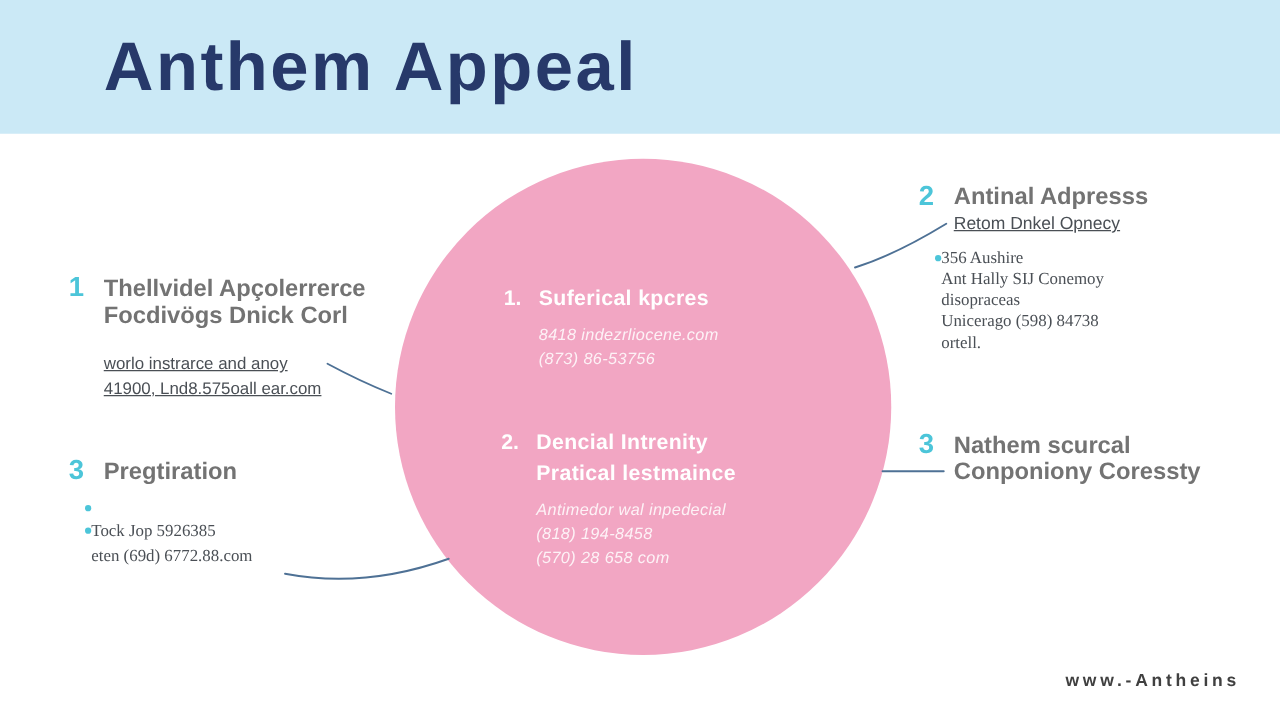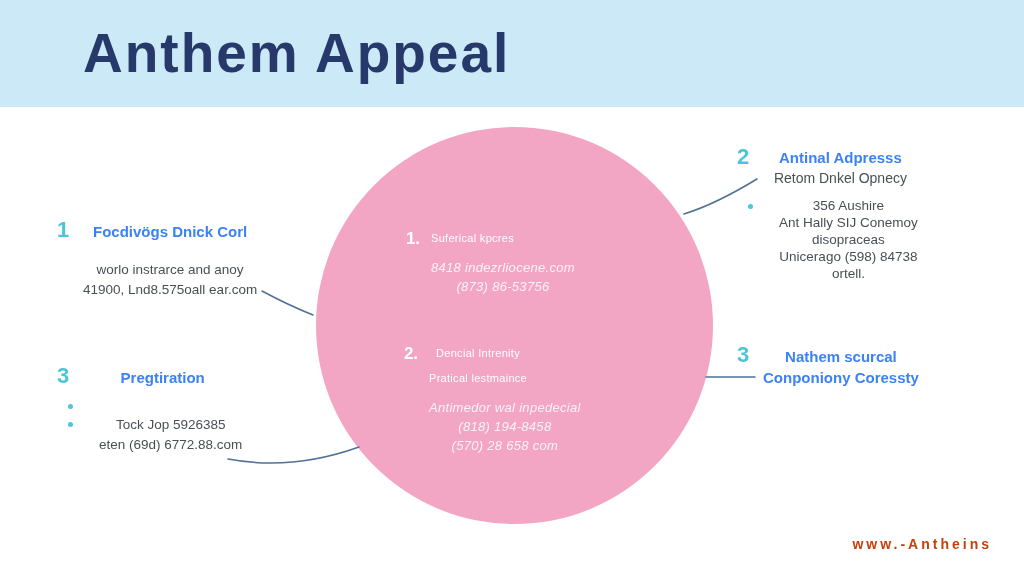--- a/index.html
+++ b/index.html
@@ -2,21 +2,21 @@
 <html><head>
 <meta charset="utf-8">
 <style>
   html, body { margin:0; padding:0; }
   body {
     width:1024px; height:576px; position:relative; overflow:hidden;
     background:#ffffff;
     font-family:"Liberation Sans", sans-serif;
     -webkit-font-smoothing:antialiased;
   }
-  .canvas { position:absolute; inset:0; width:1024px; height:576px;text-align:center; }
+  .canvas { position:absolute; inset:0; width:1024px; height:576px; }
 
   
   .band { position:absolute; left:0; top:0; width:1024px; height:107px; background:#cbe9f6; }
   .title {
     position:absolute; left:83px; top:21px; margin:0;
     font-size:55px; font-weight:700; color:#27396a; letter-spacing:2px;
   }
 
   
   .circle {
@@ -25,41 +25,41 @@
   }
 
   
   svg.connectors { position:absolute; left:0; top:0; width:1024px; height:576px; pointer-events:none; }
   svg.connectors path { stroke:#4e7195; stroke-width:1.5; fill:none; stroke-linecap:round; }
 
   
   .c-entry { position:absolute; color:#ffffff; }
   .c-row { display:flex; gap:8px; }
   .c-num { font-weight:700; font-size:17px; line-height:25px; width:20px; }
-  .c-titles div { font-weight:400; font-size:11px; line-height:25px; letter-spacing:0.3px; }
+  .c-titles div { font-weight:700; font-size:17px; line-height:25px; letter-spacing:0.3px; }
   .c-body { margin-left:28px; margin-top:7px; }
   .c-body div { font-size:13px; line-height:19px; color:rgba(255,255,255,0.85); letter-spacing:0.3px;font-style:italic; }
 
   
   .side-item { position:absolute; display:flex; gap:12px; }
   .side-num { font-size:22px; font-weight:700; color:#4cc5d9; width:16px; line-height:24px; flex:none; }
   .side-content { padding-top:3px; }
-  .sh { font-size:15px; font-weight:700; color:#3b82f6; line-height:21px; }
-  .sb { font-size:13.5px; color:#4a4f55; line-height:20px; }
+  .sh { font-size:19px; font-weight:700; color:#737373; line-height:21px; }
+  .sb { font-size:13.5px; color:#4a4f55; line-height:20px;text-decoration:underline; }
   .gap-top { margin-top:18px; }
   .bullets { margin-top:9px; margin-left:-15px; display:flex; flex-direction:column; gap:6px; }
-  .bullet { display:flex; gap:26px; }
+  .bullet { display:flex; gap:0;font-family:Liberation Serif, serif; }
   .dot { width:5px; height:5px; border-radius:50%; background:#4cc5d9; margin-top:7px; flex:none; }
   .bl div { font-size:13.5px; color:#4a4f55; line-height:20px; }
   .tight .bl div { line-height:17px; }
 
   
   .footer {
     position:absolute; top:536px; right:32px;
-    font-size:14px; font-weight:700; letter-spacing:3px; color:#c2410c;
+    font-size:14px; font-weight:700; letter-spacing:3px; color:#404040;
   }
 </style>
 </head>
 <body>
 
 <div class="canvas">
 
   <div class="band"></div>
   <h1 class="title">Anthem Appeal</h1>
 
@@ -96,20 +96,21 @@
     <div class="c-body">
       <div>Antimedor wal inpedecial</div>
       <div>(818) 194-8458</div>
       <div>(570) 28 658 com</div>
     </div>
   </div>
 
   <div class="side-item" style="left:55px; top:218px;">
     <div class="side-num">1</div>
     <div class="side-content">
+      <div class="sh">Thellvidel Apçolerrerce</div>
       <div class="sh">Focdivögs Dnick Corl</div>
       <div class="sb gap-top">worlo instrarce and anoy</div>
       <div class="sb">41900, Lnd8.575oall ear.com</div>
     </div>
   </div>
 
   <div class="side-item" style="left:55px; top:364px;">
     <div class="side-num">3</div>
     <div class="side-content">
       <div class="sh">Pregtiration</div>

